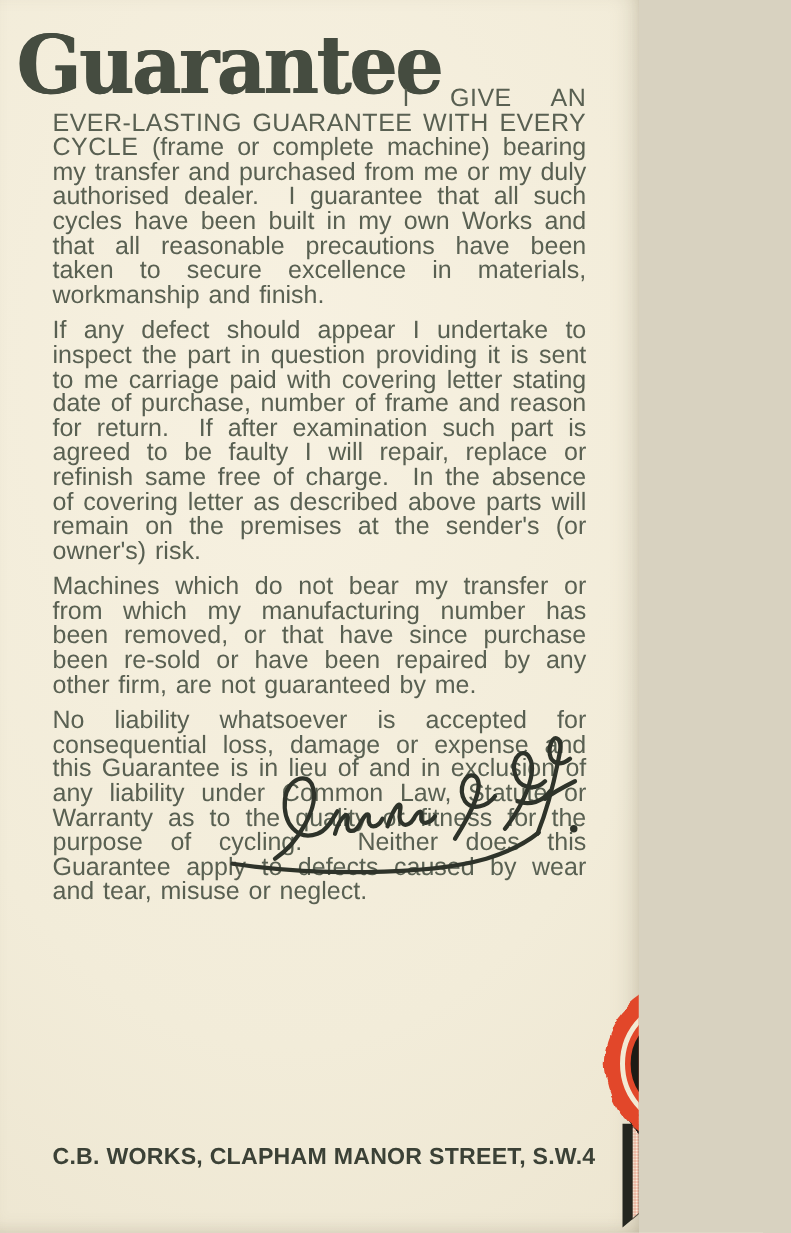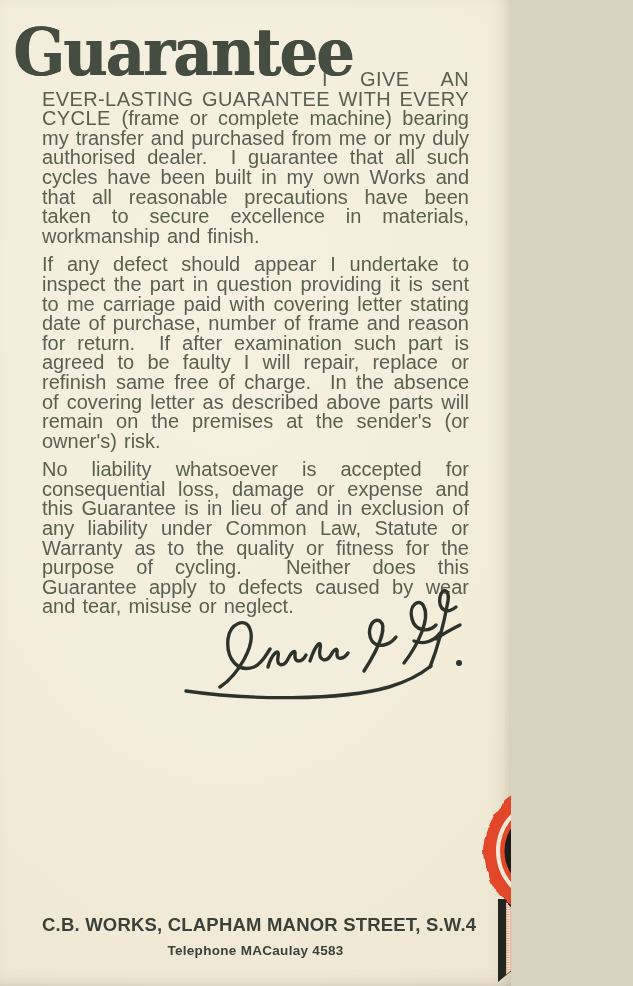--- a/index.html
+++ b/index.html
@@ -76,41 +76,41 @@
 </head>
 <body>
 
 <div class="page">
 
   <h1 class="heading">Guarantee</h1>
 
   <div class="body-col">
     <p><span class="spacer"></span><span class="lead">I GIVE AN EVER-LASTING GUARANTEE WITH EVERY CYCLE </span><span>(frame or complete machine) bearing my transfer and purchased from me or my duly authorised dealer. &nbsp;I guarantee that all such cycles have been built in my own Works and that all reasonable precautions have been taken to secure excellence in materials, workmanship and finish.</span></p>
     <p>If any defect should appear I undertake to inspect the part in question providing it is sent to me carriage paid with covering letter stating date of purchase, number of frame and reason for return. &nbsp;If after examination such part is agreed to be faulty I will repair, replace or refinish same free of charge. &nbsp;In the absence of covering letter as described above parts will remain on the premises at the sender's (or owner's) risk.</p>
+    <p>Machines which do not bear my transfer or from which my manufacturing number has been removed, or that have since purchase been re-sold or have been repaired by any other firm, are not guaranteed by me.</p>
     <p>No liability whatsoever is accepted for consequential loss, damage or expense and this Guarantee is in lieu of and in exclusion of any liability under Common Law, Statute or Warranty as to the quality or fitness for the purpose of cycling. &nbsp;Neither does this Guarantee apply to defects caused by wear and tear, misuse or neglect.</p>
   </div>
 
   <div class="signature" role="img" aria-label="Claud Butler">
     <svg viewBox="0 0 300 130">
       <path class="sig-stroke" d="M18,112 C80,121 172,122 221,108 C241,102 253,95 263,87"></path>
       <path class="sig-stroke" d="M52,108 C70,96 88,66 82,50 C78,38 62,44 60,60 C58,80 70,94 86,88 C94,85 98,76 102,70"></path>
       <path class="sig-stroke" d="M100,88 C104,74 112,68 110,78 C108,88 116,88 120,80 C124,72 128,70 127,76 C126,84 134,84 138,76"></path>
       <path class="sig-stroke" d="M142,82 C148,64 154,60 152,70 C150,82 158,84 163,76 C166,70 170,68 169,74 C168,82 176,80 180,74"></path>
       <path class="sig-stroke" d="M196,92 C210,70 220,48 212,42 C204,38 198,52 204,62 C210,70 222,66 228,58"></path>
       <path class="sig-stroke" d="M236,84 C250,66 262,40 256,28 C252,18 240,26 244,40 C247,52 260,54 268,46"></path>
       <path class="sig-stroke" d="M246,62 C256,66 266,62 272,54"></path>
       <path class="sig-stroke" d="M262,88 C270,68 276,44 280,22 C282,10 274,8 272,18 C270,30 278,36 288,28"></path>
       <path class="sig-stroke" d="M268,60 C276,54 284,50 292,46"></path>
       <circle cx="291" cy="84" r="3" fill="#2e332a"></circle>
     </svg>
   </div>
 
   <div class="footer">
     <div class="address">C.B. WORKS, CLAPHAM MANOR STREET, S.W.4</div>
-    <div class="phone">Telephone MACaulay 4583</div>
   </div>
 
   <div class="ribbon">
     <div class="tube seg-a"></div>
     <div class="cap cap-a"></div>
 
     <div class="tube seg-b"></div>
     <div class="cap cap-b-top"></div>
     <div class="cap cap-b-bot"></div>
 

